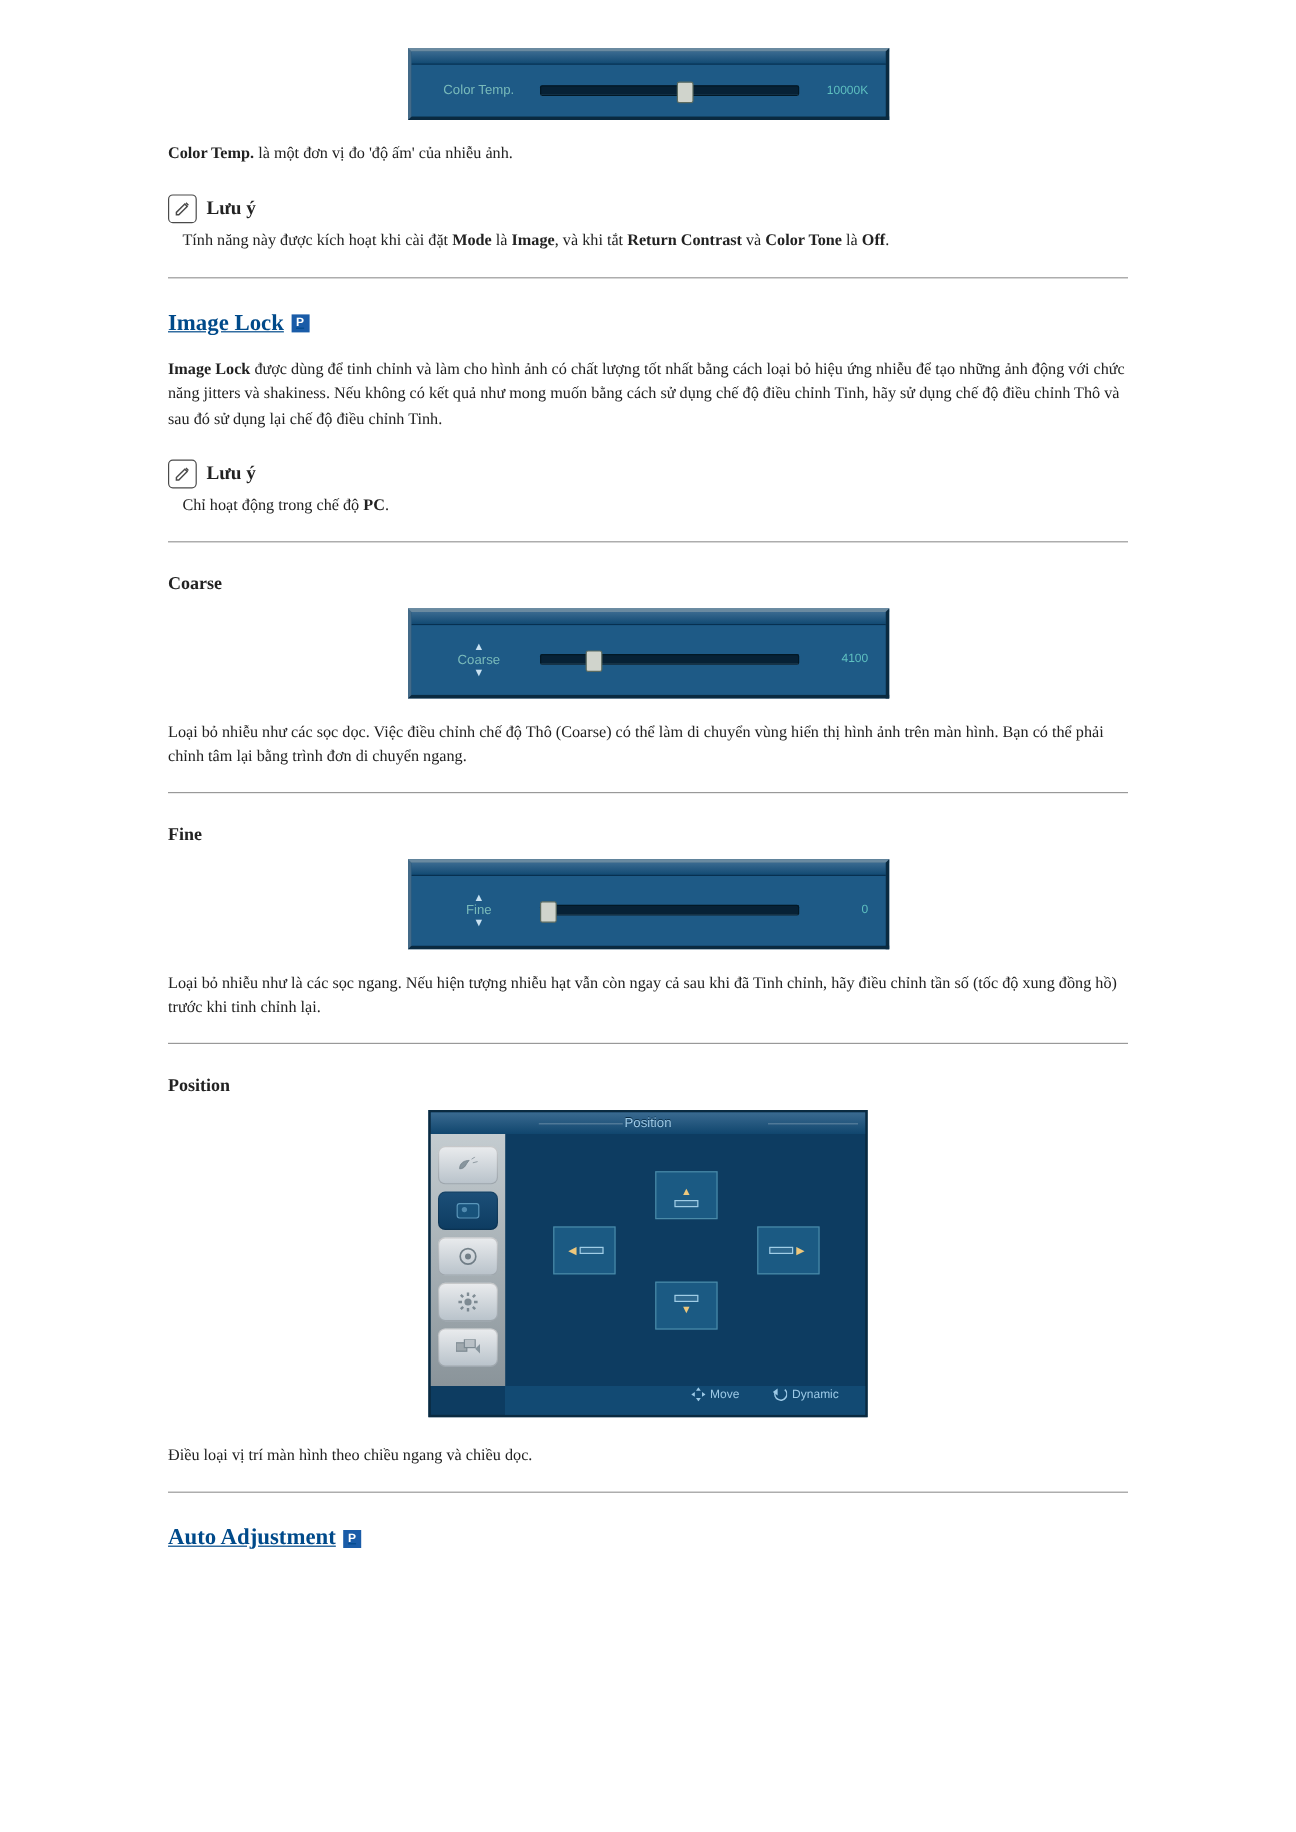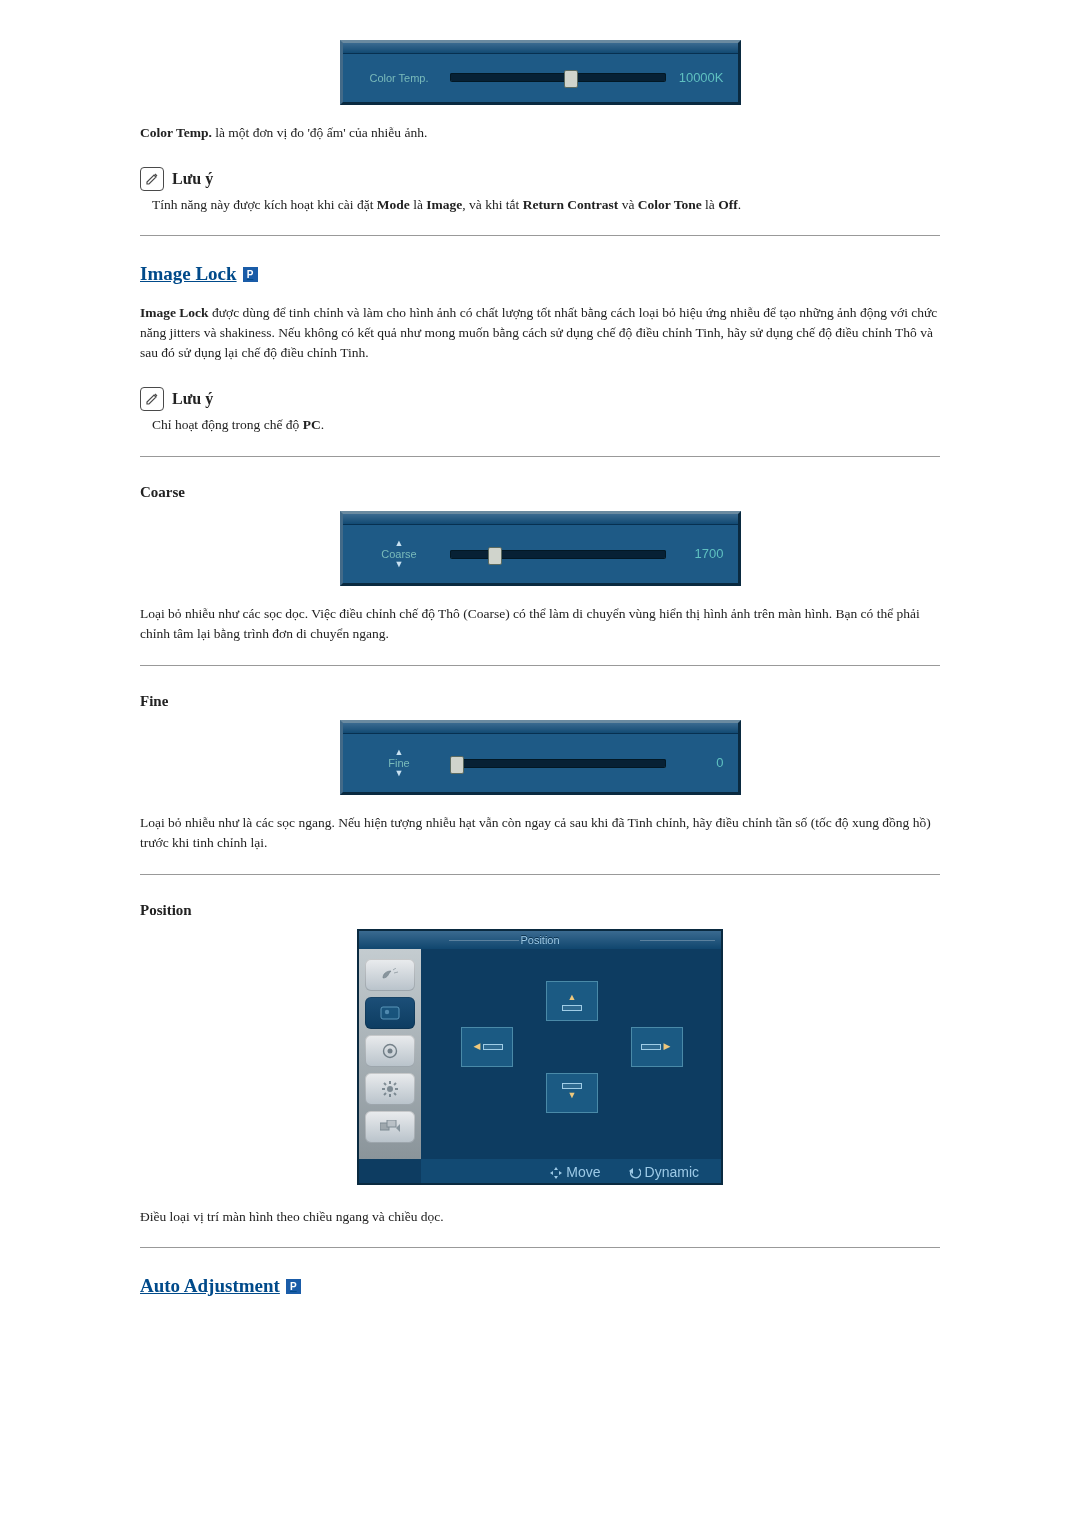--- a/index.html
+++ b/index.html
@@ -60,21 +60,21 @@
     height: 16px;
     background: #d0d4cc;
     border: 1px solid #5a6a60;
     border-radius: 2px;
   }
   .slider-value {
     width: 50px;
     text-align: right;
     color: #5fc0c0;
     font-family: Verdana, Arial, sans-serif;
-    font-size: 13px;
+    font-size: 10px;
     padding-right: 4px;
   }
   p { margin: 0 0 10px 0; }
   hr.sep {
     border: none;
     border-top: 1px solid #999;
     margin: 20px 0 24px 0;
   }
   .note-head {
     display: flex;
@@ -188,25 +188,25 @@
     border: 1px solid #4a8aa8;
     background: #1b5a83;
     display:flex; align-items:center; justify-content:center;
     color: #a0cde6;
   }
   .dir-cell .tinybar { width:18px; height:4px; border:1px solid #a0cde6; background:#2f6a90; }
   .dir-cell .tinyarrow { font-size:9px; color:#eec87c; margin:0 3px; }
   .position-footer {
     height: 24px;
     background-image: linear-gradient(90deg, transparent 0 62px, #124a73 62px);
-    display:flex; align-items:flex-end; justify-content:flex-end;
+    display:flex; align-items:flex-start; justify-content:flex-end;
     padding-right: 22px;
     gap: 28px;
     font-family: Verdana, Arial, sans-serif;
-    font-size: 14px;
+    font-size: 10px;
     color: #9cc9e6;
   }
   .position-footer span svg { vertical-align:middle; margin-right:4px; }
   b { font-weight: bold; }
 </style>
 </head>
 <body>
 
 <div class="slider-panel">
   <div class="topbar"></div>
@@ -268,21 +268,21 @@
     <div class="slider-label-col">
       <div class="arrow">▲</div>
       <div>Coarse</div>
       <div class="arrow">▼</div>
     </div>
     <div class="slider-track-wrap">
       <div class="slider-track">
           <div class="slider-thumb" style="left:18%"></div>
         </div>
     </div>
-    <div class="slider-value">1700</div>
+    <div class="slider-value">4100</div>
   </div>
 </div>
 <p>Loại bỏ nhiễu như các sọc dọc. Việc điều chỉnh chế độ Thô (Coarse) có thể làm di chuyển vùng hiển thị hình ảnh trên màn hình. Bạn có thể phải chỉnh tâm lại bằng trình đơn di chuyển ngang.</p>
 
 <hr class="sep">
 
 <h3 class="sub">Fine</h3>
 <div class="slider-panel">
   <div class="topbar"></div>
   <div class="slider-row">

